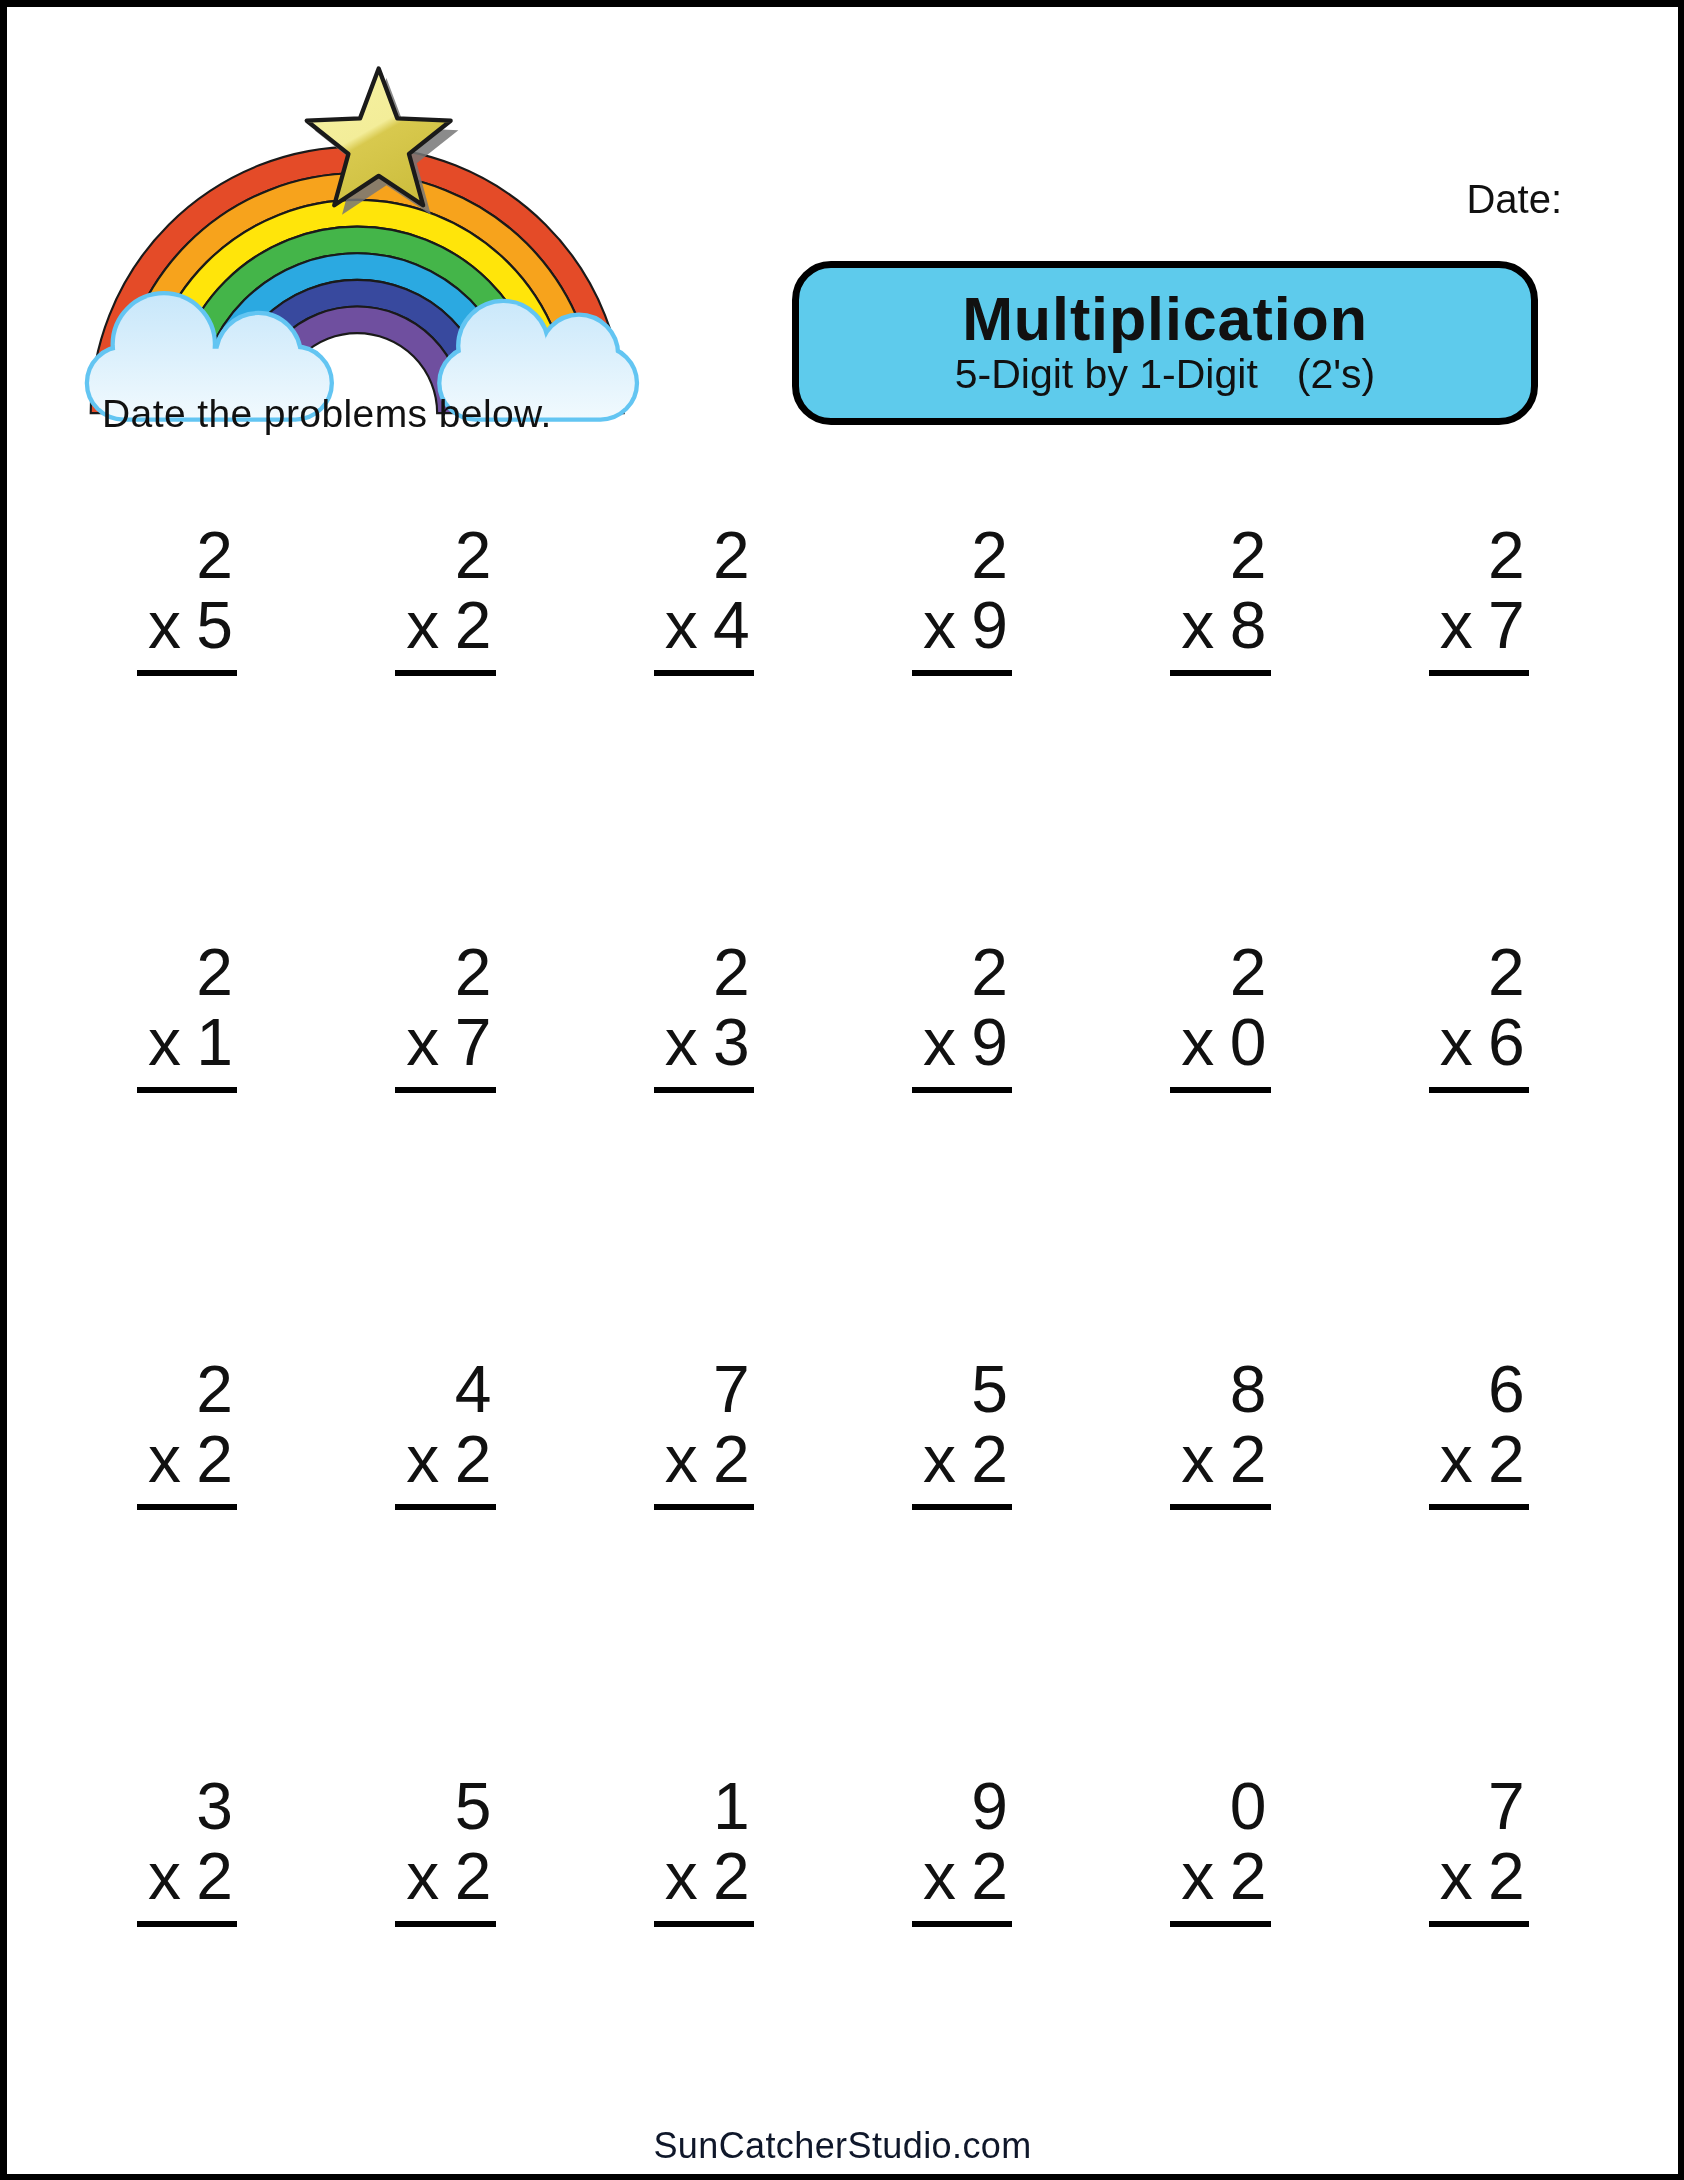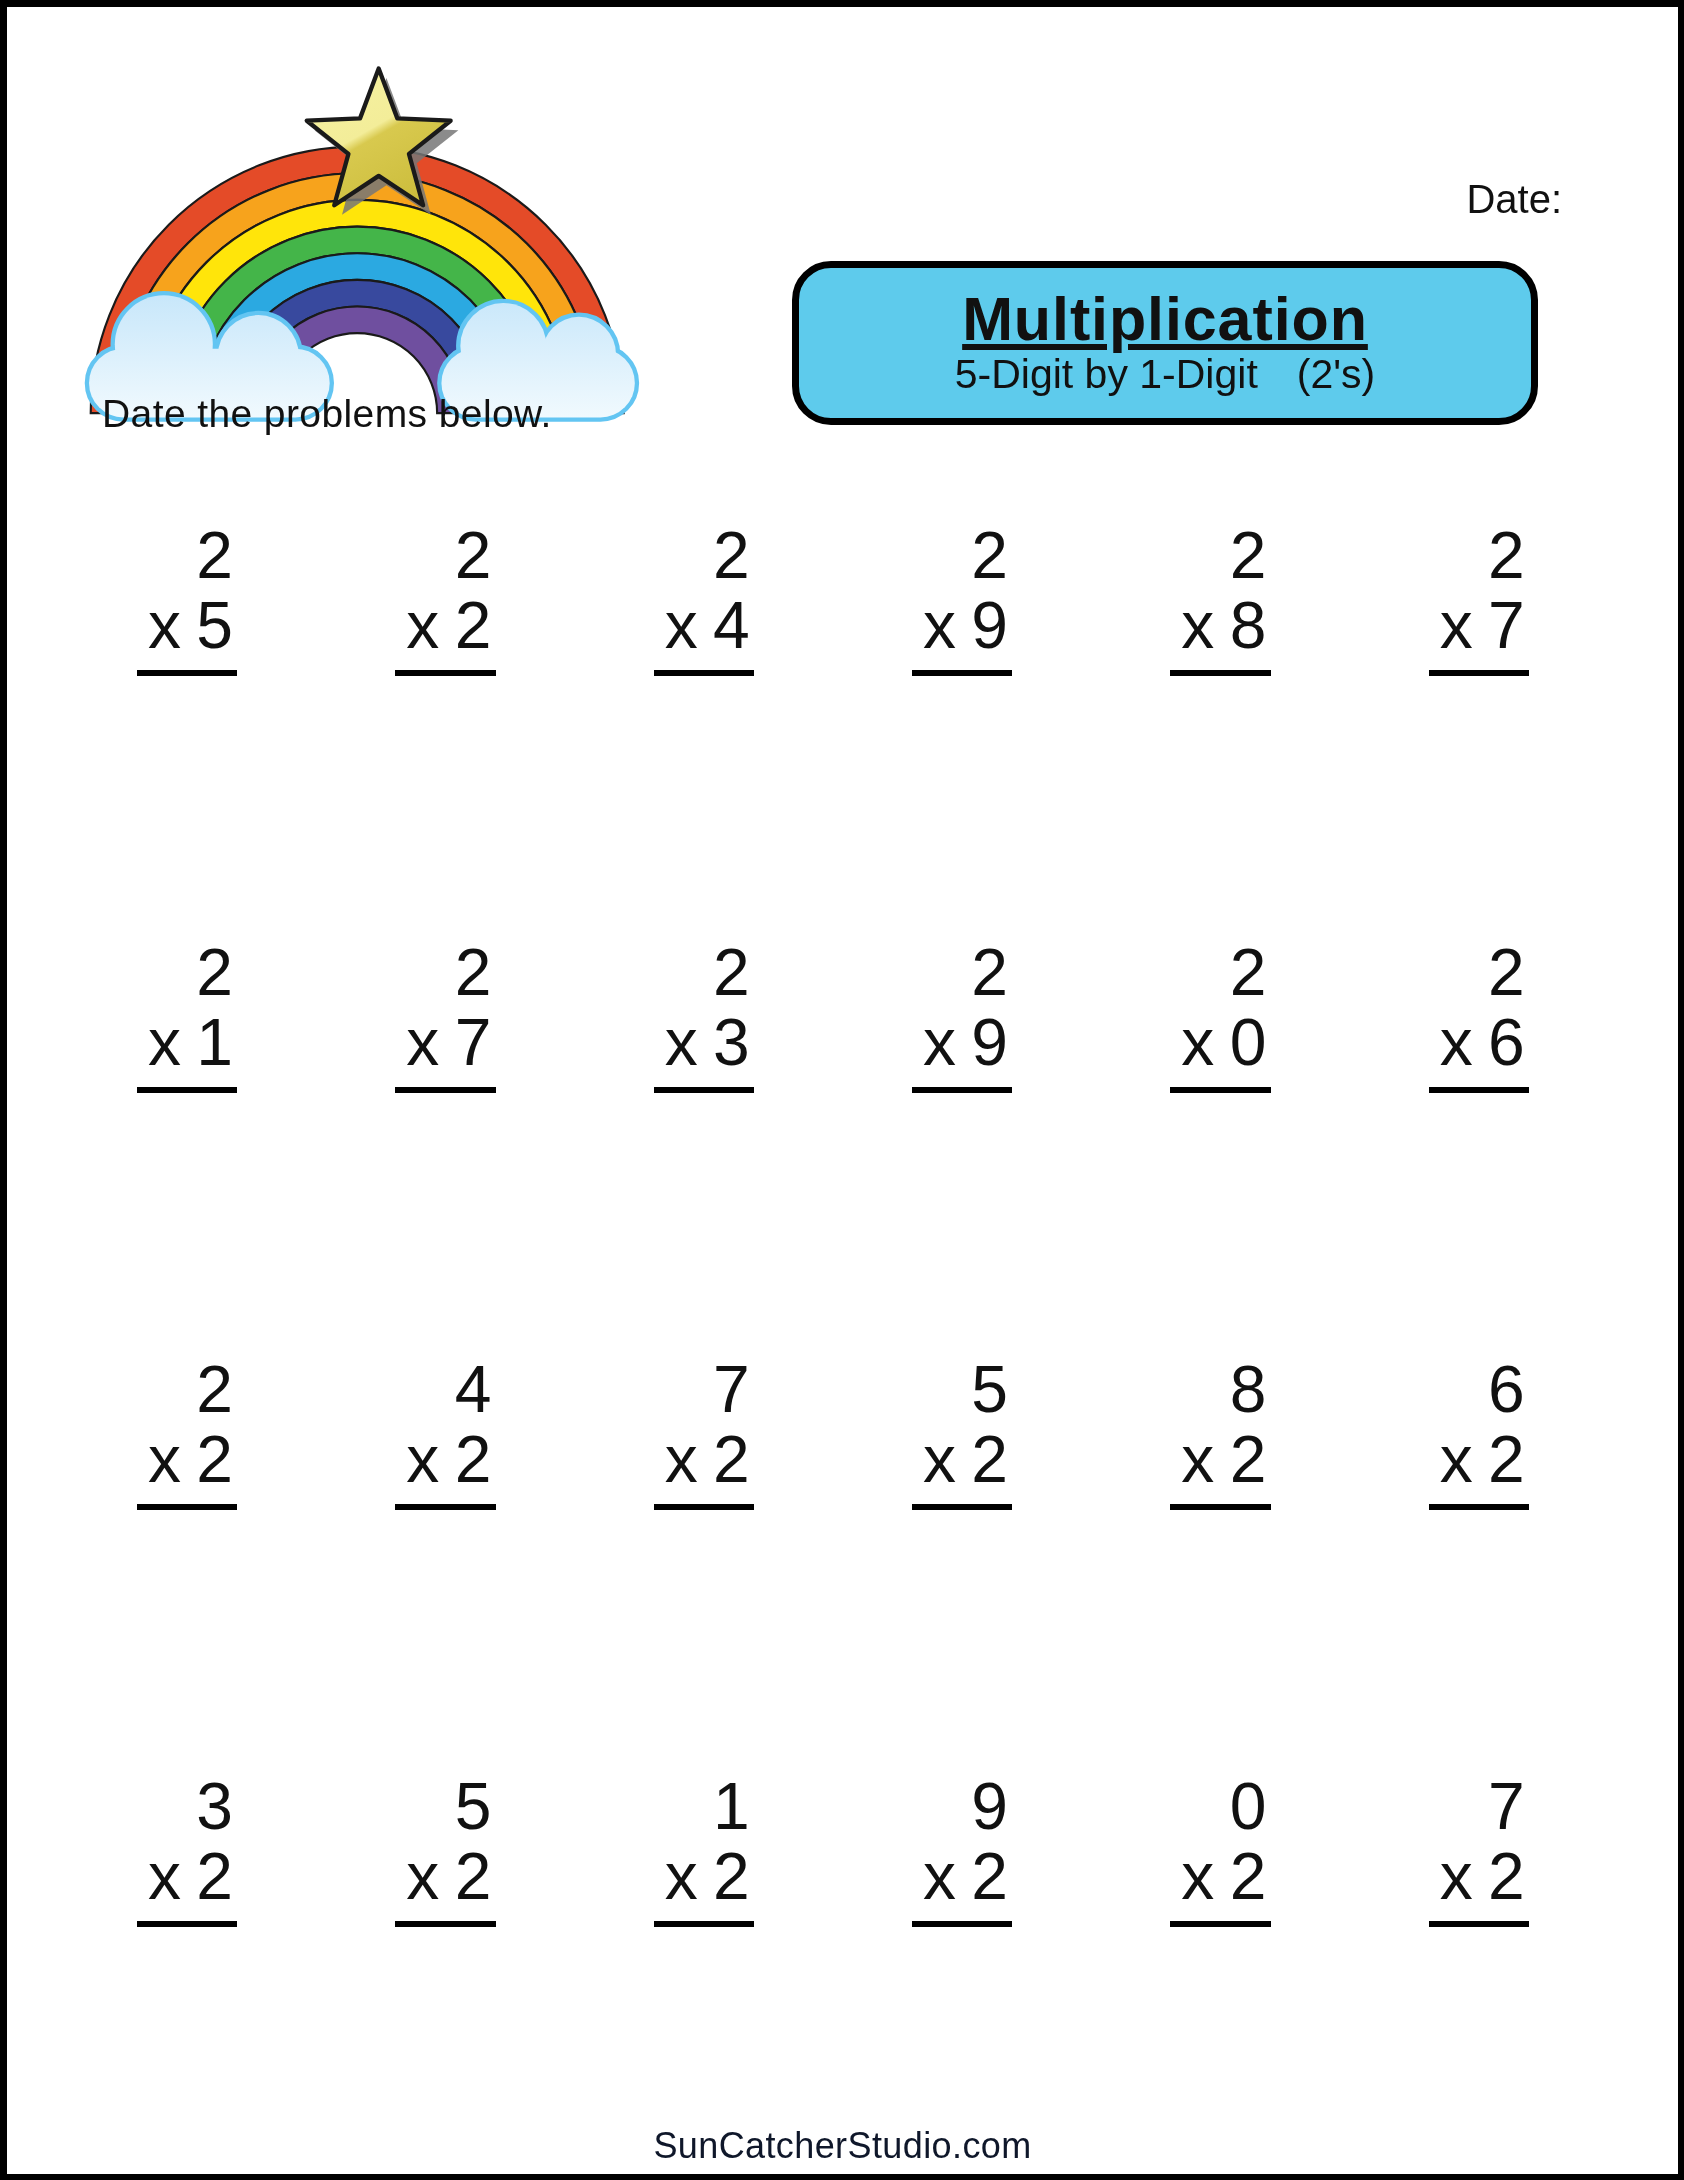--- a/index.html
+++ b/index.html
@@ -23,21 +23,21 @@
   .date-row{left:779px;top:170px;width:788px;flex-direction:column;}
   .field-label{font-size:40px;line-height:44px;margin-right:12px;white-space:nowrap;}
   .field-line{flex:1;height:41px;border-bottom:3.4px solid #1a1a1a;}
   
   .title-box{
     position:absolute;left:785px;top:254px;width:746px;height:164px;
     background:#5ECBEC;border:7.7px solid #000;border-radius:39px;
     box-sizing:border-box;display:flex;flex-direction:column;
     align-items:center;justify-content:center;text-align:center;
   }
-  .title{font-size:61px;font-weight:bold;line-height:1.02;letter-spacing:0.9px;text-decoration:underline;}
+  .title{font-size:61px;font-weight:bold;line-height:1.02;letter-spacing:0.9px;}
   .subtitle{font-size:41px;line-height:1.15;}
   .subtitle .tag{margin-left:39px;}
   
   .problems{
     position:absolute;left:51px;top:498px;width:1550px;
     display:grid;grid-template-columns:repeat(6,1fr);grid-auto-rows:417px;
     justify-items:center;align-items:start;
   }
   .cell{display:flex;justify-content:center;}
   .problem{

